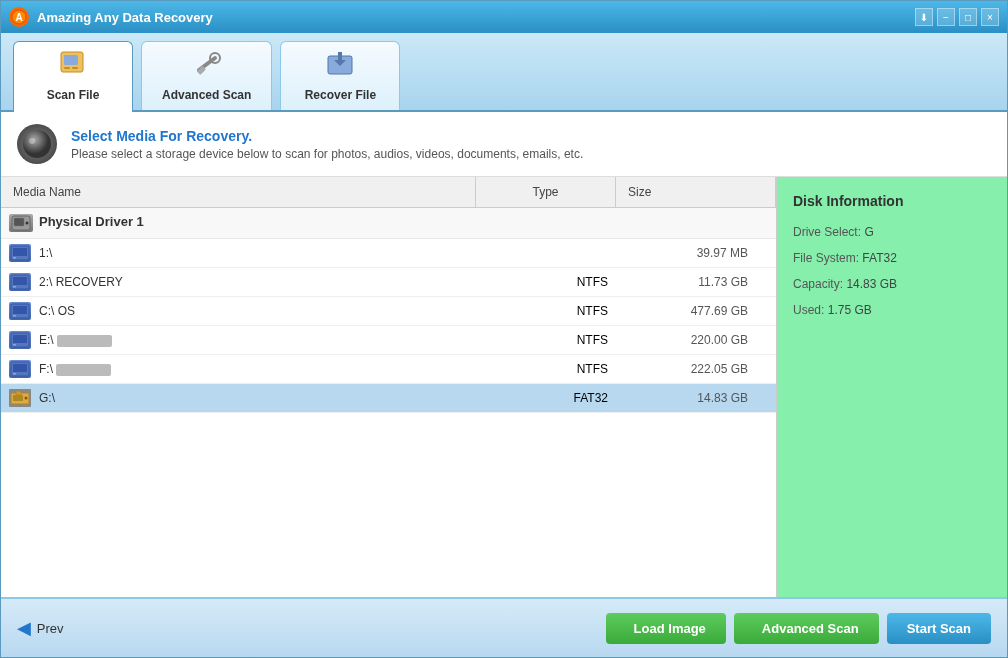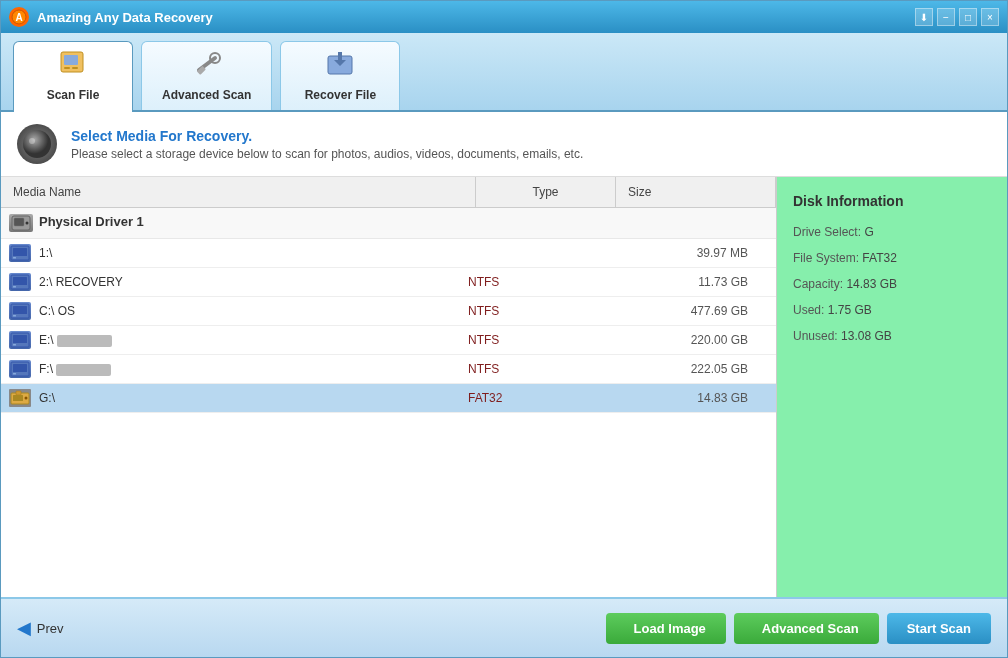--- a/index.html
+++ b/index.html
@@ -46,21 +46,21 @@
 
     
     .table-body { flex: 1; overflow-y: auto; }
     .group-header { display: flex; align-items: flex-start; padding: 6px 8px; background: #f8f8f8; border-bottom: 1px solid #e8e8e8; }
     .group-icon { width: 24px; height: 18px; margin-right: 6px; background: #888; display: flex; align-items: center; justify-content: center; font-size: 10px; color: white; border-radius: 2px; flex-shrink: 0; }
     .group-label { font-weight: bold; font-size: 13px; color: #333; }
     .table-row { display: flex; align-items: center; padding: 5px 8px; border-bottom: 1px solid #eee; cursor: pointer; }
     .table-row.selected { background: #b8d8f0; }
     .row-icon { width: 22px; height: 18px; background: #888; margin-right: 8px; display: flex; align-items: center; justify-content: center; flex-shrink: 0; font-size: 10px; border-radius: 1px; }
     .row-name { flex: 1; font-size: 12px; color: #333; }
-    .row-type { width: 140px; font-size: 12px; color: #7f1d1d; text-align: left; }
+    .row-type { width: 140px; font-size: 12px; color: #000000; text-align: right; }
     .row-size { width: 160px; font-size: 12px; color: #555; text-align: right; padding-right: 20px; }
 
     
     .disk-info-panel { width: 230px; padding: 16px; background: #86efac; }
     .disk-info-title { font-weight: bold; font-size: 14px; color: #333; margin-bottom: 16px; }
     .disk-info-row { margin-bottom: 12px; font-size: 12px; color: #444; }
     .disk-info-label { color: #555; }
 
     
     .footer { height: 60px; background: linear-gradient(to bottom, #d5eaf8, #b8d8f0); border-top: 2px solid #8cc8e8; display: flex; align-items: center; padding: 0 16px; }
@@ -268,24 +268,20 @@
           <span>FAT32</span>
         </div>
         <div class="disk-info-row">
           <span class="disk-info-label">Capacity:</span>
           <span>14.83 GB</span>
         </div>
         <div class="disk-info-row">
           <span class="disk-info-label">Used:</span>
           <span>1.75 GB</span>
         </div>
-        <div class="disk-info-row">
-          <span class="disk-info-label">Unused:</span>
-          <span>13.08 GB</span>
-        </div>
       </div>
 
     </div>
   </div>
 
   <div class="footer">
     <div class="prev-btn">
       <span class="prev-arrow">◀</span>
       <span>Prev</span>
     </div>

